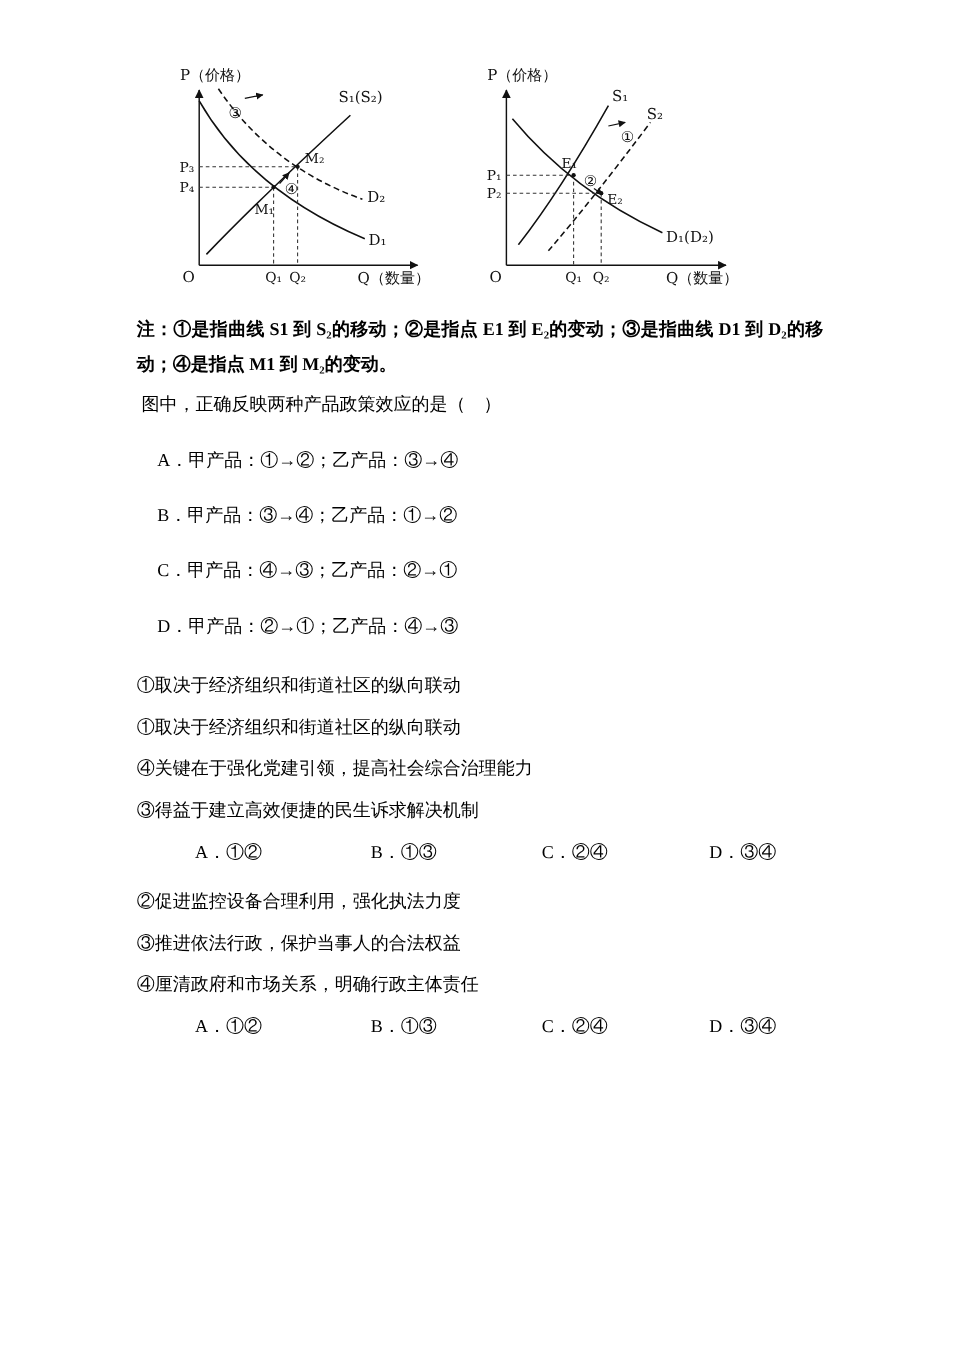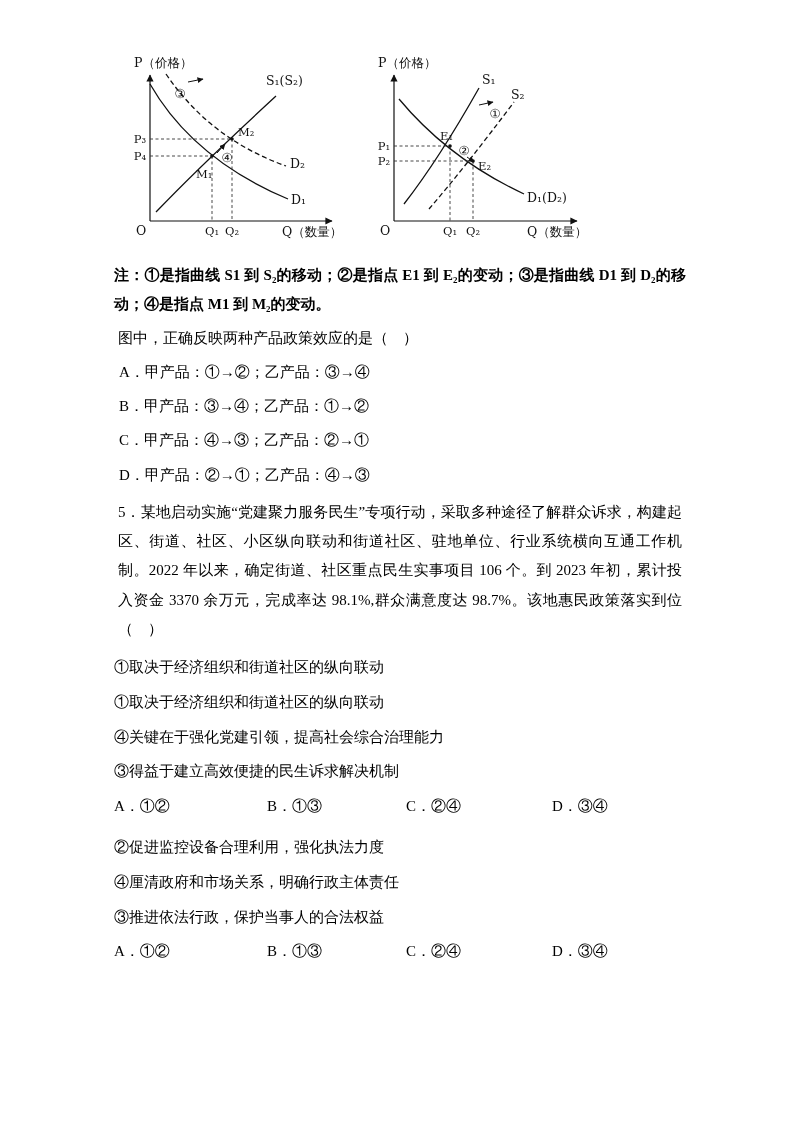--- a/index.html
+++ b/index.html
@@ -1,36 +1,36 @@
 <!DOCTYPE html>
 <html><head>
 <meta charset="utf-8">
 <style>
   html,body{margin:0;padding:0;background:#ffffff;}
   .page{
     width:794px;height:1123px;box-sizing:border-box;background:#fff;color:#000;
     font-family:"Liberation Serif","DejaVu Serif",serif;font-size:15px;
     padding:54px 108px 28px 114px;overflow:hidden;
   }
-  .diagrams{display:flex;gap:4px;margin-left:14px;align-items:flex-start;}
+  .diagrams{display:flex;gap:16px;margin-left:30px;align-items:flex-start;}
   svg text{font-family:"DejaVu Serif","Liberation Serif",serif;fill:#111;}
   .ax{stroke:#111;stroke-width:1.2;}
   .curve{fill:none;stroke:#111;stroke-width:1.3;}
   .dashed{stroke-dasharray:5 3;}
   .guide{fill:none;stroke:#333;stroke-width:0.9;stroke-dasharray:3 2.5;}
   .arr{stroke:#111;stroke-width:1;fill:none;}
   .t12{font-size:12.5px;}
   .t11{font-size:11.5px;}
   .note{margin:12px 0 0 0;line-height:1.95;text-align:justify;font-weight:bold;}
   .stem{margin:4px;line-height:1.95;text-align:justify;}
-  .opt{margin:5px;line-height:1.95;}
+  .opt{margin:17px;line-height:1.95;}
   .mt6{margin-top:6px;}
   .mt8{margin-top:8px;}
   .stmt{margin:0;line-height:2.32;}
-  .choice-row{display:grid;grid-template-columns:153px 139px 146px auto;line-height:2.32;}
+  .choice-row{display:grid;grid-template-columns:153px 139px 146px auto;line-height:2.32;text-align:center;}
 </style>
 </head>
 <body>
 
 <div class="page">
 
   <div class="diagrams">
 
     <svg width="242" height="195" viewBox="0 0 242 195">
       <defs>
@@ -114,38 +114,37 @@
   </div>
 
   <p class="note">注：①是指曲线 S1 到 S₂的移动；②是指点 E1 到 E₂的变动；③是指曲线 D1 到 D₂的移动；④是指点 M1 到 M₂的变动。</p>
 
   <p class="stem">图中，正确反映两种产品政策效应的是（　）</p>
   <p class="opt">A．甲产品：①→②；乙产品：③→④</p>
   <p class="opt">B．甲产品：③→④；乙产品：①→②</p>
   <p class="opt">C．甲产品：④→③；乙产品：②→①</p>
   <p class="opt">D．甲产品：②→①；乙产品：④→③</p>
 
-  <p class="stem mt8">5．某地启动实施“党建聚力服务民生”专项行动，采取多种途径了解群众诉求，构建起区、街道、社区、小区纵向联动和街道社区、驻地单位、行业系统横向互通工作机制。2022 年以来，确定街道、社区重点民生实事项目 106 个。到 2023 年初，累计投入资金 3370 余万元，完成率达 98.1%,群众满意度达 98.7%。该地惠民政策落实到位（　）</p>
   <div class="mt6">
     <p class="stmt">①取决于经济组织和街道社区的纵向联动</p>
     <p class="stmt">①取决于经济组织和街道社区的纵向联动</p>
     <p class="stmt">④关键在于强化党建引领，提高社会综合治理能力</p>
     <p class="stmt">③得益于建立高效便捷的民生诉求解决机制</p>
   </div>
   <div class="choice-row">
     <span>A．①②</span>
     <span>B．①③</span>
     <span>C．②④</span>
     <span>D．③④</span>
   </div>
 
   <div class="mt6">
     <p class="stmt">②促进监控设备合理利用，强化执法力度</p>
+    <p class="stmt">③推进依法行政，保护当事人的合法权益</p>
     <p class="stmt">④厘清政府和市场关系，明确行政主体责任</p>
-    <p class="stmt">③推进依法行政，保护当事人的合法权益</p>
   </div>
   <div class="choice-row">
     <span>A．①②</span>
     <span>B．①③</span>
     <span>C．②④</span>
     <span>D．③④</span>
   </div>
 
 </div>
 

